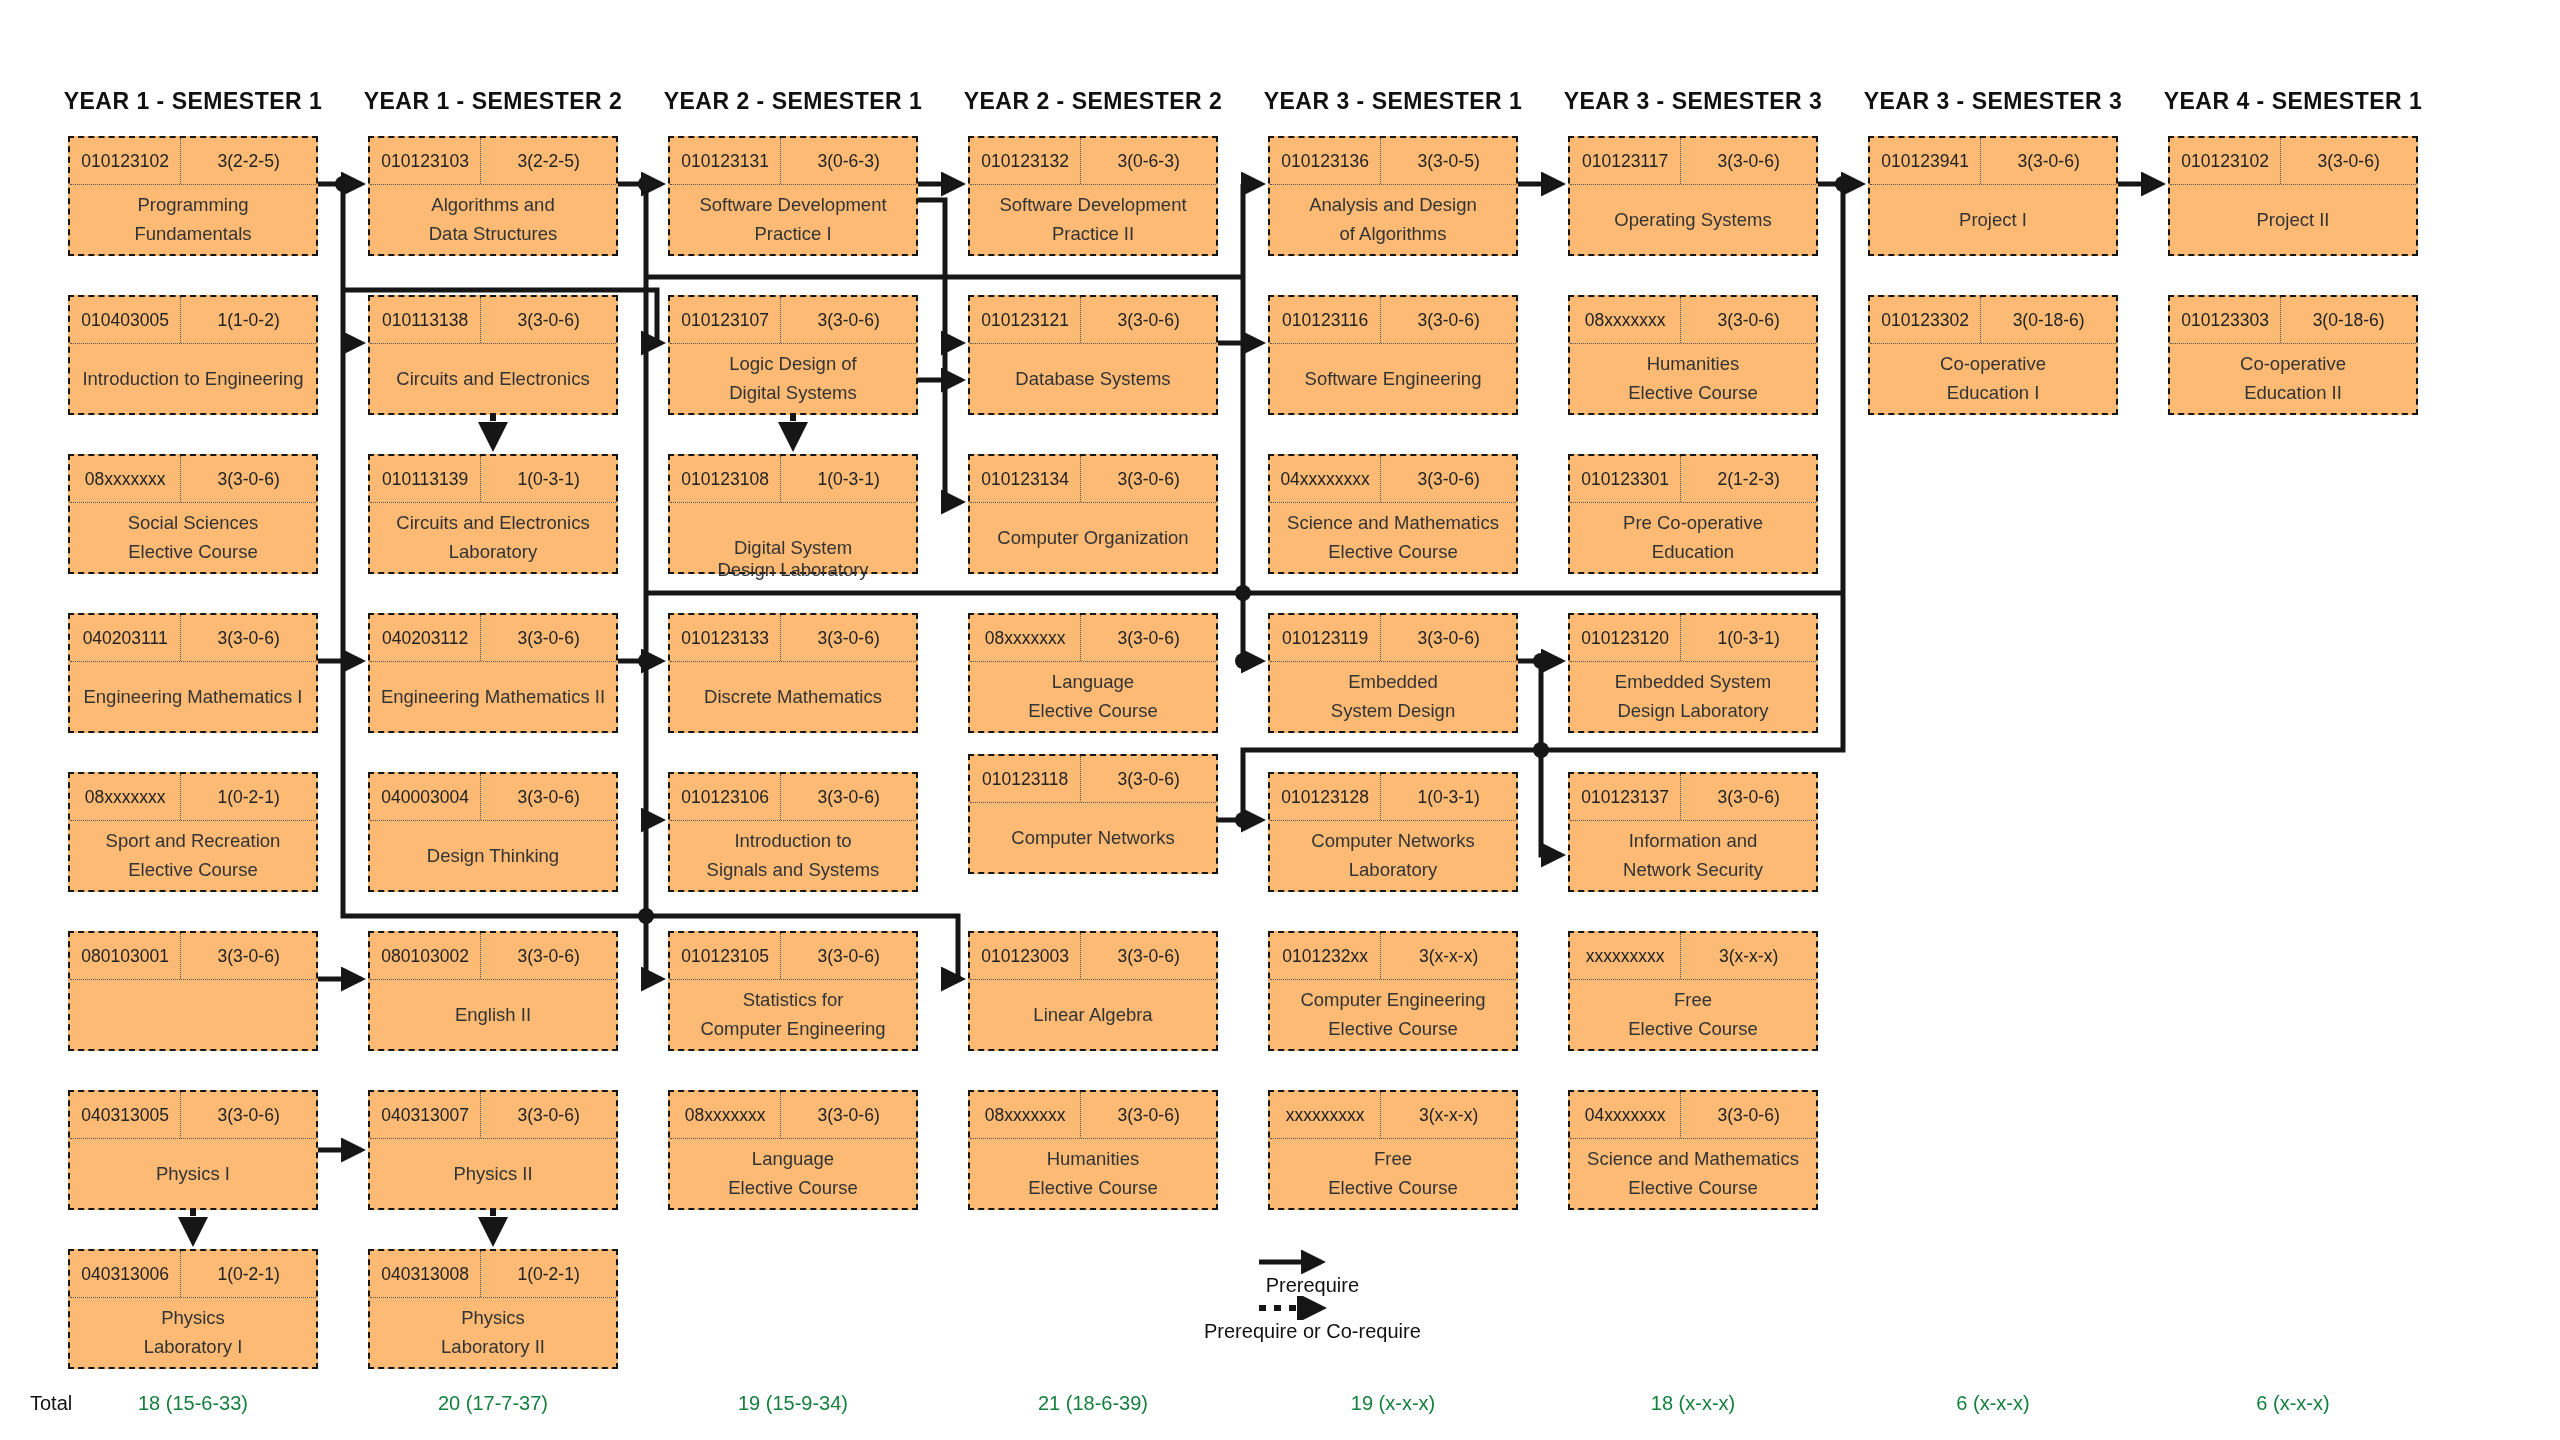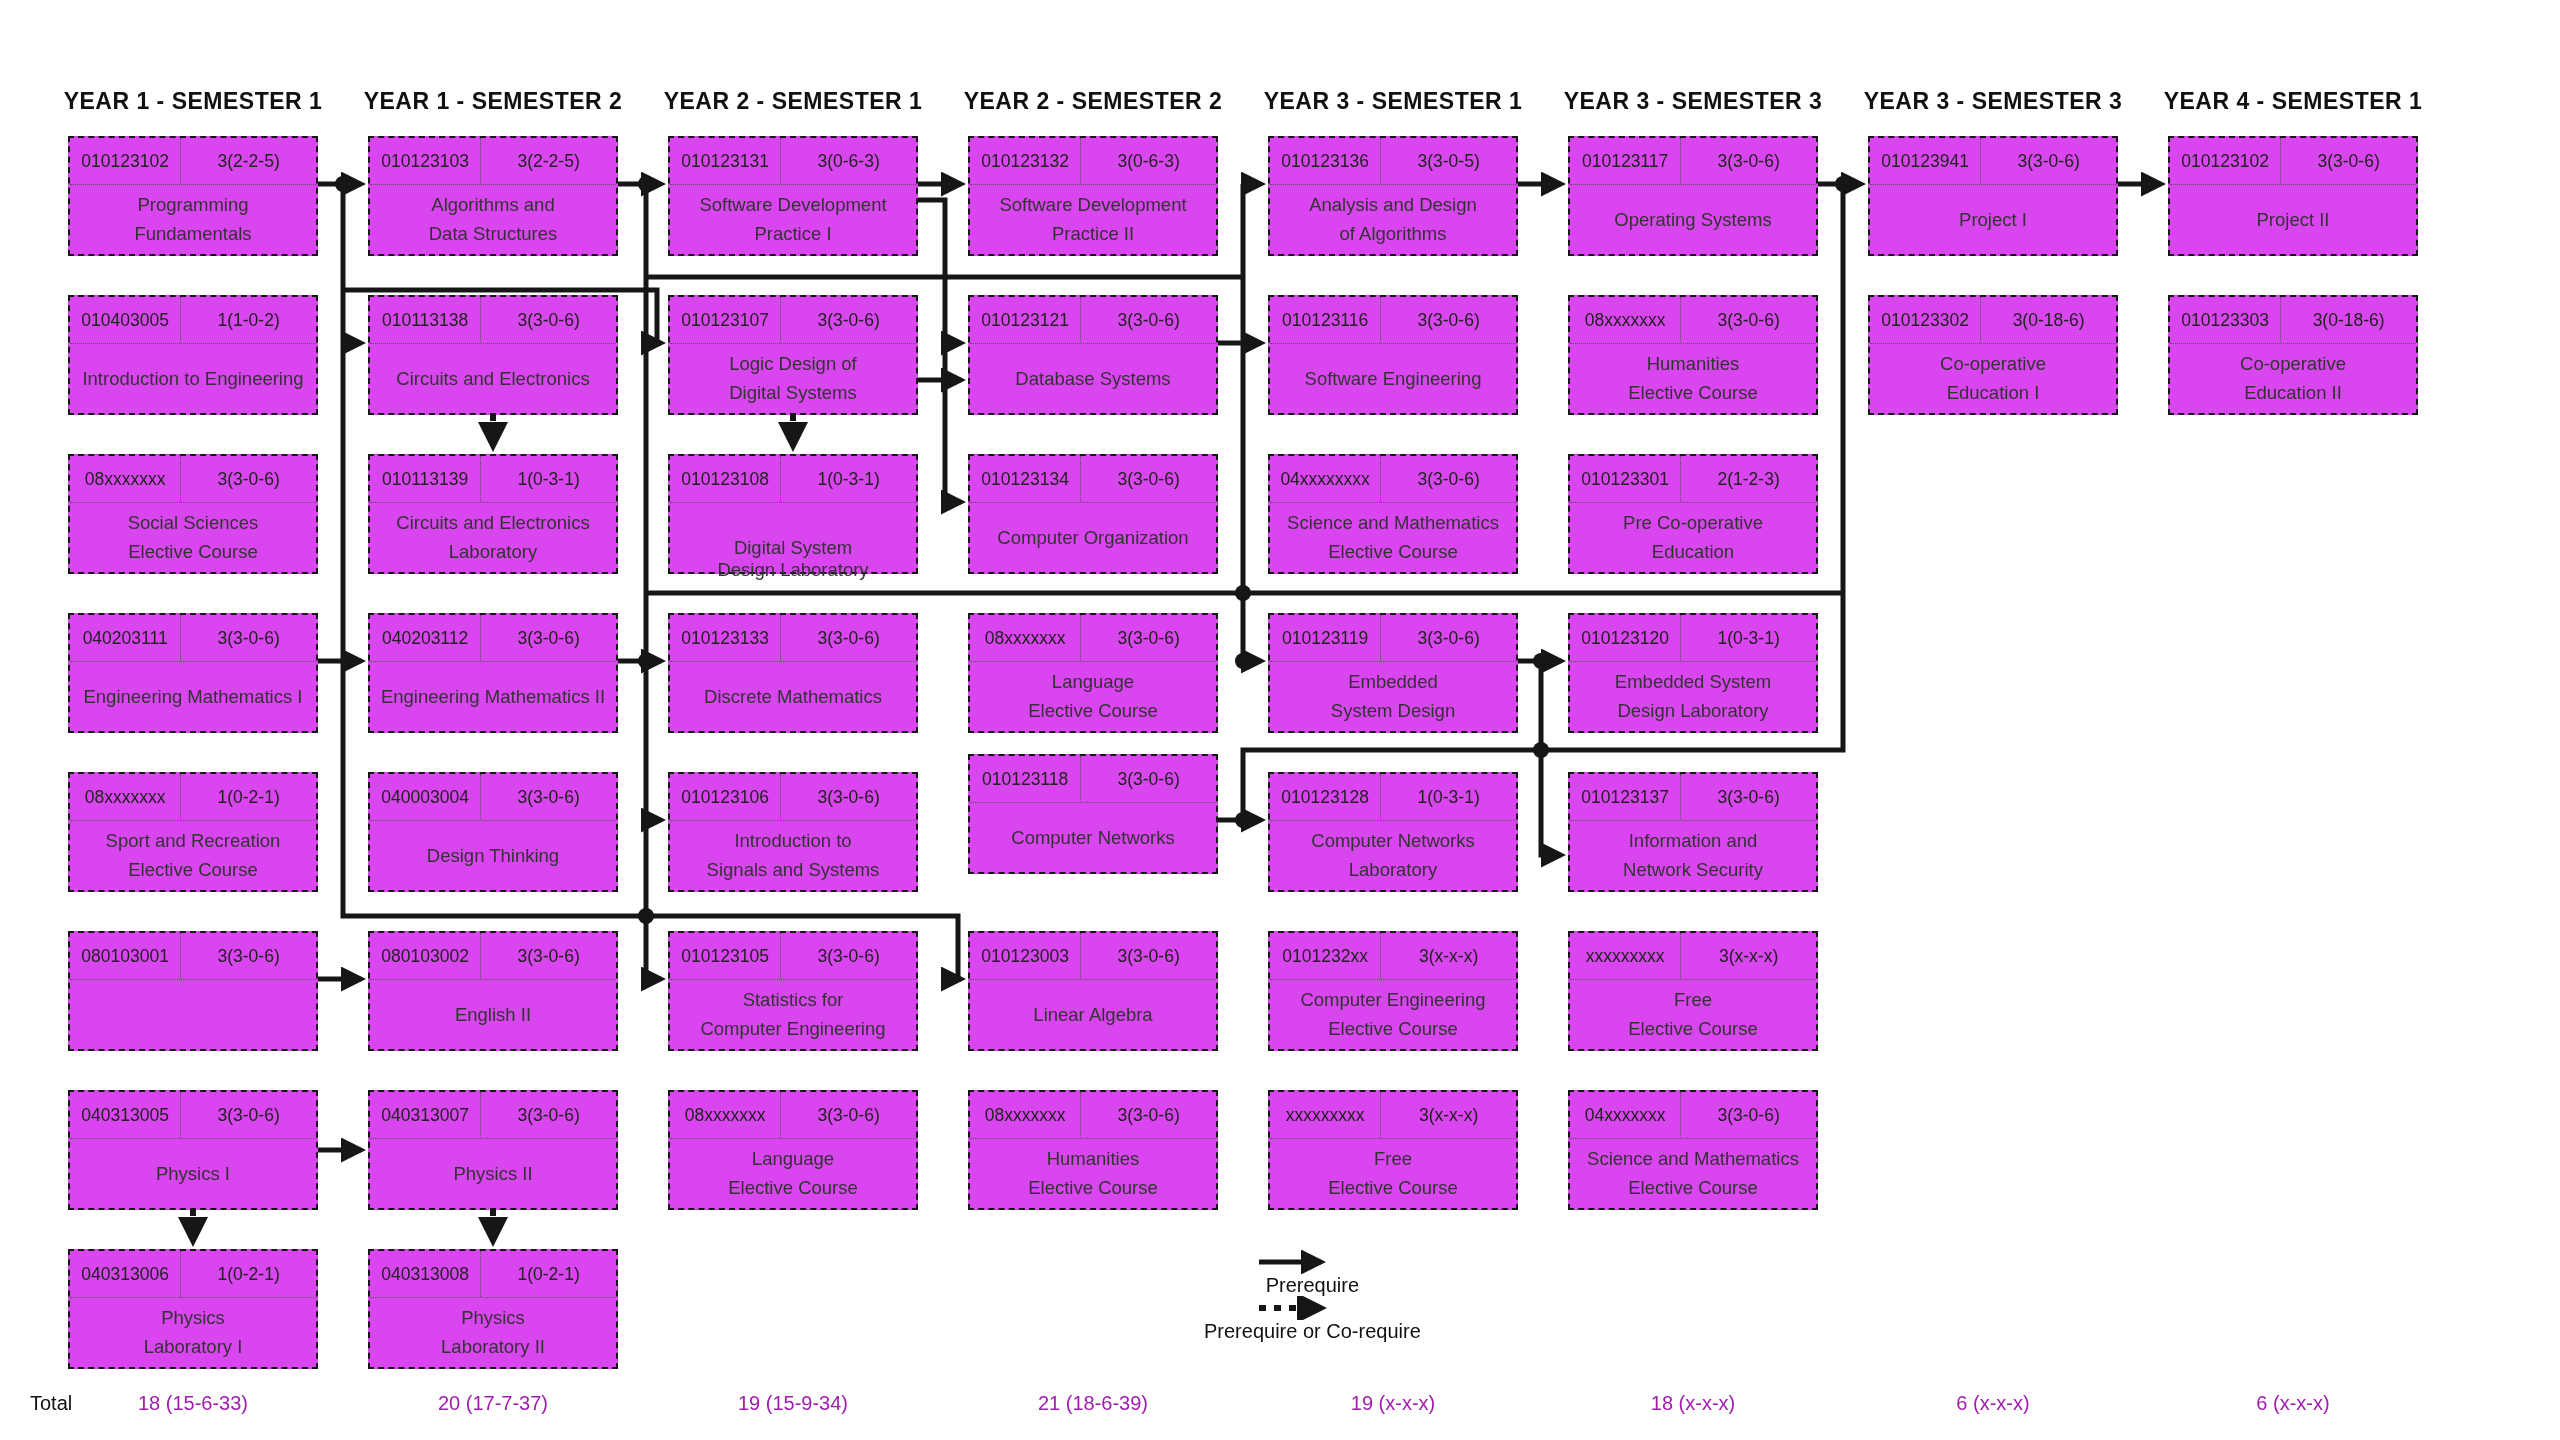--- a/index.html
+++ b/index.html
@@ -1,26 +1,26 @@
 <!DOCTYPE html>
 <html><head>
 <meta charset="utf-8">
 <style>
   html,body{margin:0;padding:0;background:#fff;}
   body{width:2560px;height:1440px;overflow:hidden;font-family:"Liberation Sans",sans-serif;}
   #canvas{position:relative;width:2560px;height:1440px;background:#ffffff;}
   #wires{position:absolute;left:0;top:0;z-index:1;}
   .col-header{position:absolute;width:300px;text-align:center;font-size:23px;font-weight:700;color:#111;letter-spacing:.5px;z-index:2;}
-  .course{position:absolute;width:250px;height:120px;border:2.5px dashed #161616;background:#d946ef;box-sizing:border-box;z-index:2;display:flex;flex-direction:column;}
+  .course{position:absolute;width:250px;height:120px;border:2.5px dashed #161616;background:#fdba74;box-sizing:border-box;z-index:2;display:flex;flex-direction:column;}
   .chead{height:46px;display:flex;border-bottom:1.5px dotted #555;flex:none;}
   .ccode{width:45%;border-right:1.5px dotted #555;display:flex;align-items:center;justify-content:center;font-size:17.5px;color:#222;}
   .ccredit{width:55%;display:flex;align-items:center;justify-content:center;font-size:17.5px;color:#222;}
   .cname{flex:1;display:flex;flex-direction:column;justify-content:space-evenly;align-items:center;padding:2px 4px;}
   .cname span{font-size:18.5px;color:#333;line-height:22px;white-space:nowrap;}
-  .col-total{position:absolute;width:300px;text-align:center;font-size:20px;color:#a21caf;z-index:2;}
+  .col-total{position:absolute;width:300px;text-align:center;font-size:20px;color:#15803d;z-index:2;}
   #total-label{position:absolute;left:30px;top:1392px;font-size:20px;color:#111;z-index:2;}
   #legend{position:absolute;left:1182px;top:1250px;z-index:2;}
   .legend-row{display:flex;align-items:center;height:46px;flex-direction:column;}
   .legend-sample{width:88px;height:24px;flex:none;}
   .legend-label{font-size:20px;color:#111;margin-left:22px;white-space:nowrap;}
 </style>
 </head>
 <body>
 
 <div id="canvas">

